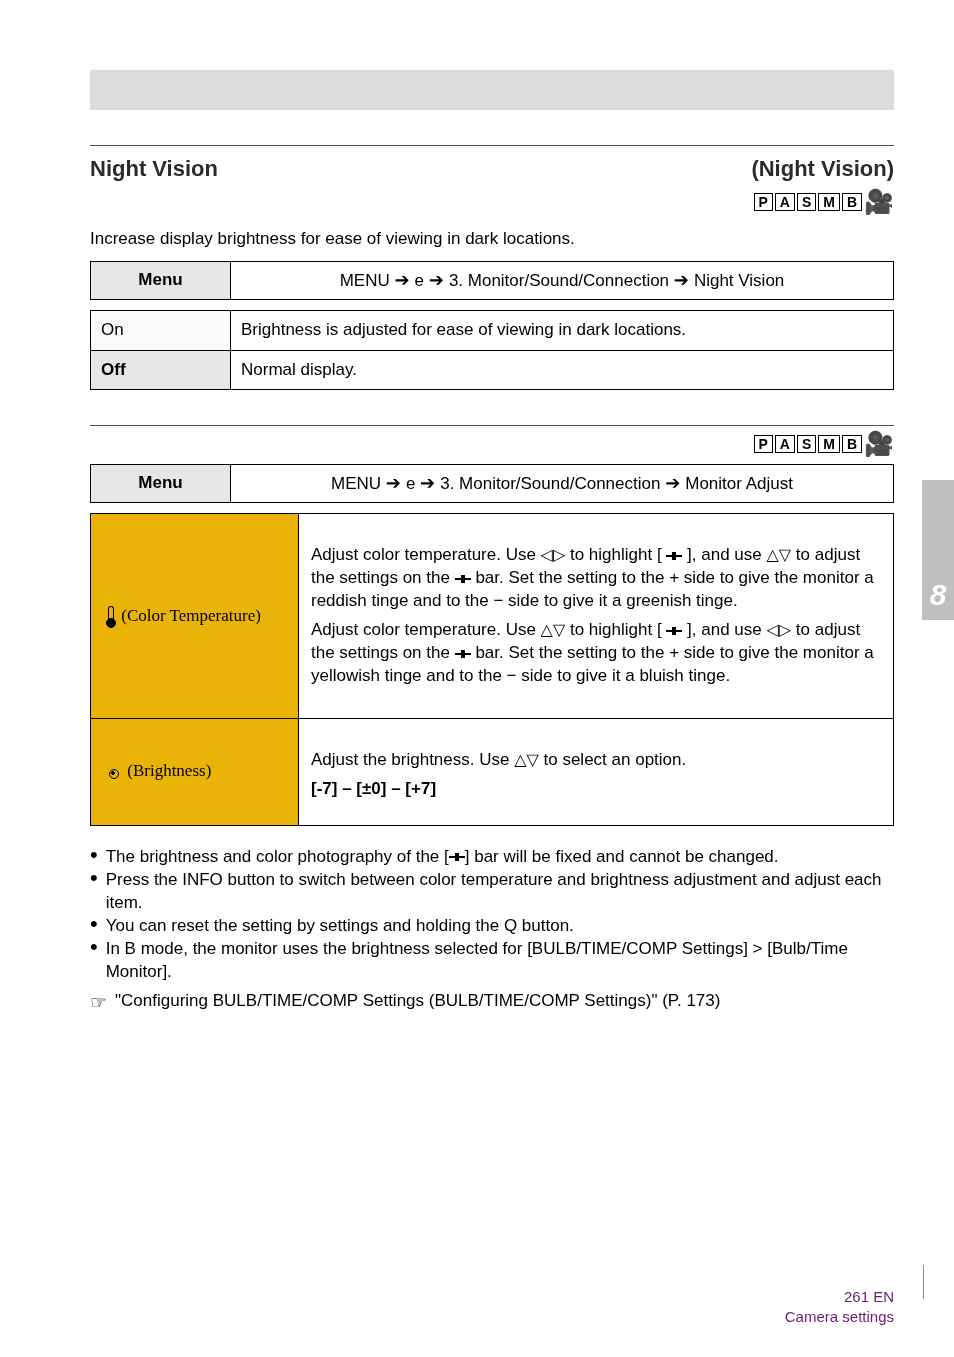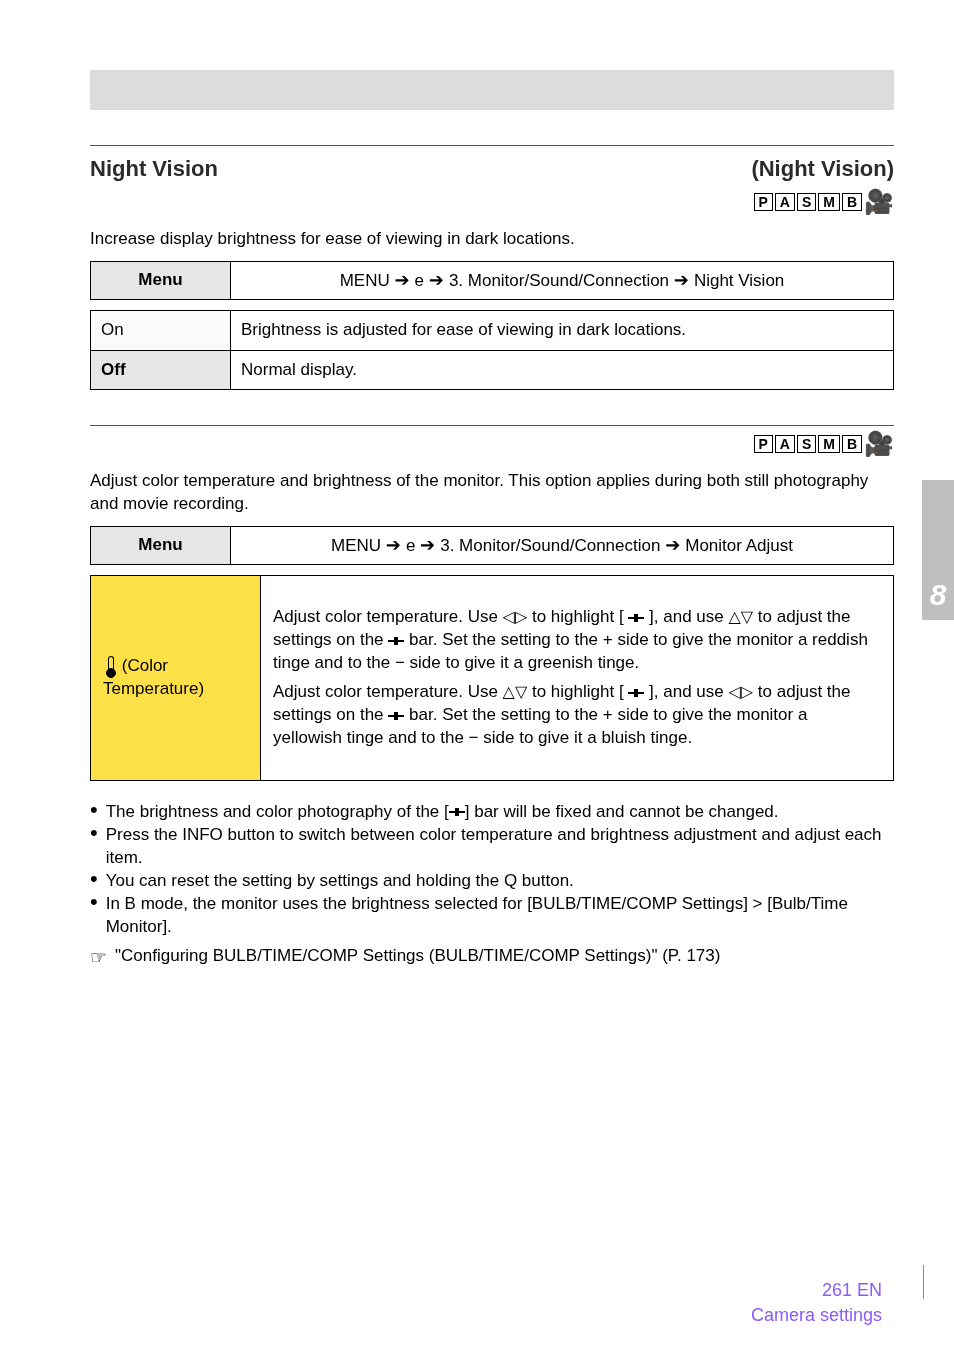--- a/index.html
+++ b/index.html
@@ -112,22 +112,23 @@
     border-collapse: collapse;
     width: 100%;
     margin-top: 10px;
   }
   .opt2-table td {
     border: 1px solid #000;
     padding: 24px 12px;
     vertical-align: middle;
   }
   .opt2-table td.opt2 {
-    width: 170px;
-    background: #fde047;
+    width: 208px;
+    background: #eab308;
+    font-family: Liberation Serif, serif;
   }
   .para {
     margin: 6px 0;
   }
   .bullet-block {
     margin: 20px 0 0 0;
   }
   .bullet-row {
     display: flex;
     align-items: flex-start;
@@ -160,23 +161,23 @@
     color: #fff;
     font-size: 30px;
     font-weight: bold;
     text-align: center;
     margin-top: 95px;
     font-style: italic;
   }
   .footer {
     position: absolute;
     bottom: 30px;
-    right: 72px;
-    font-size: 18px;
-    color: #8b5cf6;
+    right: 60px;
+    font-size: 15px;
+    color: #701a75;
     text-align: right;
     white-space: pre;
   }
   .footer-line {
     position:absolute;
     bottom:58px;
     right:30px;
     width:1px;
     height:34px;
     background:#888;
@@ -279,21 +280,20 @@
     <span class="pasm">
       <span class="box">P</span>
       <span class="box">A</span>
       <span class="box">S</span>
       <span class="box">M</span>
       <span class="box">B</span>
       <span class="camicon">🎥</span>
     </span>
   </div>
 
-  <p class="desc">Adjust color temperature and brightness of the monitor. This option applies during both still photography and movie recording.</p>
 
   <table class="menu-table">
     <tbody>
         <tr>
       <td class="left">Menu</td>
       <td>
         <span>MENU</span>
         <span class="arrow-r"> ➔ </span>
         <span>e</span>
         <span class="arrow-r"> ➔ </span>
@@ -330,20 +330,34 @@
           <span> to highlight [</span>
           <span class="slider-icon"></span>
           <span>], and use </span>
           <span class="arrow-lr">◁▷</span>
           <span> to adjust the settings on the </span>
           <span class="slider-icon"></span>
           <span> bar. Set the setting to the + side to give the monitor a yellowish tinge and to the − side to give it a bluish tinge.</span>
         </div>
       </td>
     </tr>
+    <tr>
+      <td class="opt2">
+        <span class="sun-icon"></span>
+        <span>(Brightness)</span>
+      </td>
+      <td>
+        <div class="para">
+          <span>Adjust the brightness. Use </span>
+          <span class="arrow-ud">△▽</span>
+          <span> to select an option.</span>
+        </div>
+        <div style="font-weight:bold;">[-7] – [±0] – [+7]</div>
+      </td>
+    </tr>
   </tbody>
     </table>
 
   <div class="bullet-block">
     <div class="bullet-row">
       <span class="bul">•</span>
       <div class="bullet-text">
         <span>The brightness and color photography of the [</span><span class="slider-icon"></span><span>] bar will be fixed and cannot be changed.</span>
       </div>
     </div>

